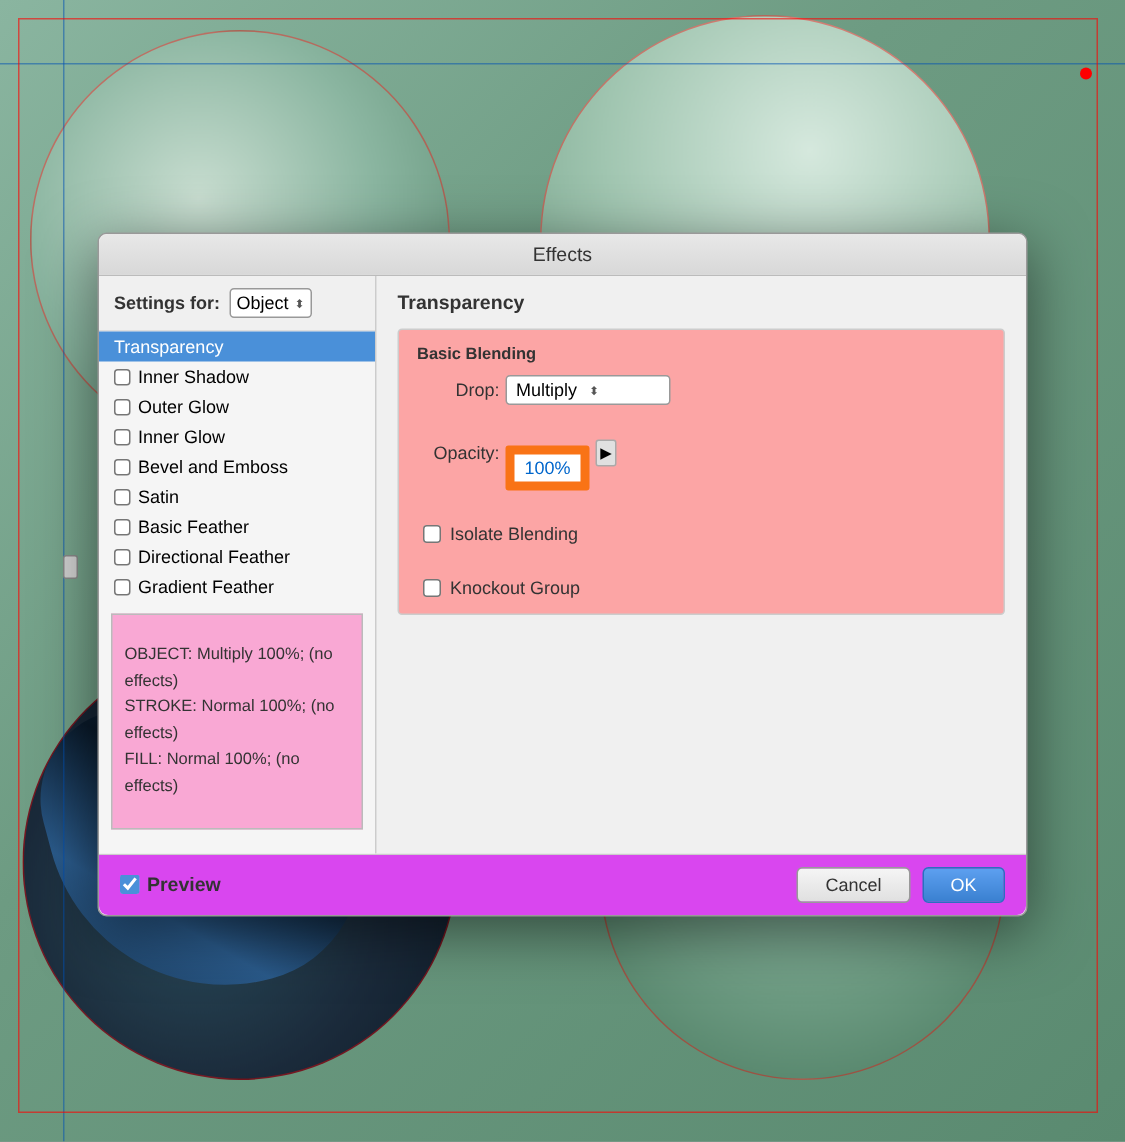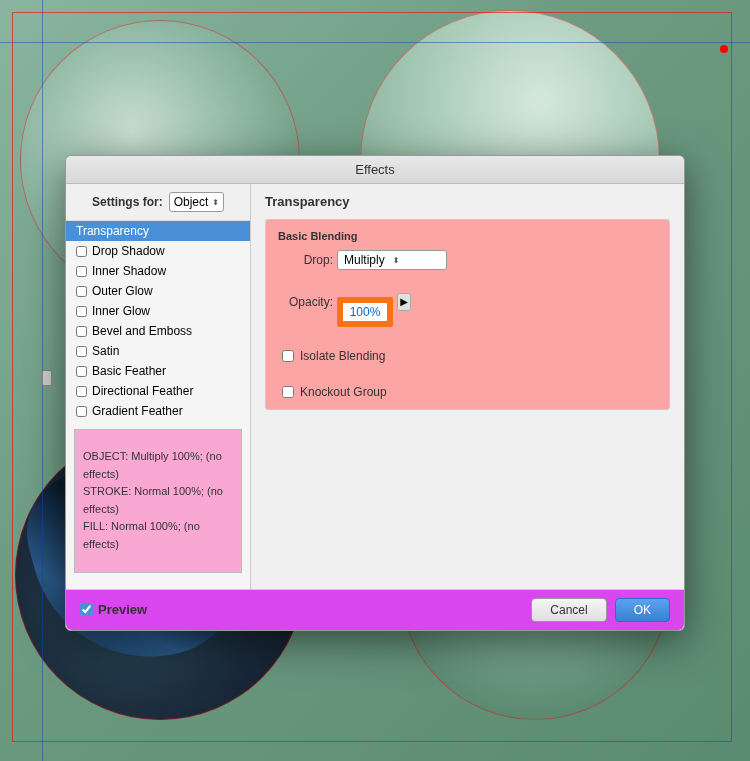--- a/index.html
+++ b/index.html
@@ -128,21 +128,20 @@
       padding-bottom: 8px;
     }
 
     .settings-for-row {
       display: flex;
       align-items: center;
       padding: 8px 10px;
       gap: 6px;
       border-bottom: 1px solid #ddd;
       background: #f0f0f0;
-      justify-content: center;
     }
 
     .settings-for-label {
       font-size: 12px;
       color: #333;
       font-weight: bold;
       white-space: nowrap;
     }
 
     .settings-dropdown {
@@ -422,24 +421,20 @@
         <span class="settings-for-label">Settings for:</span>
         <div class="settings-dropdown">
           <span>Object</span>
           <span class="dropdown-arrow">⬍</span>
         </div>
       </div>
 
       <ul class="effects-list">
         <li class="active">
           <span>Transparency</span>
-        </li>
-        <li>
-          <input type="checkbox" style="">
-          <span>Drop Shadow</span>
         </li>
         <li>
           <input type="checkbox" style="">
           <span>Inner Shadow</span>
         </li>
         <li>
           <input type="checkbox" style="">
           <span>Outer Glow</span>
         </li>
         <li>

